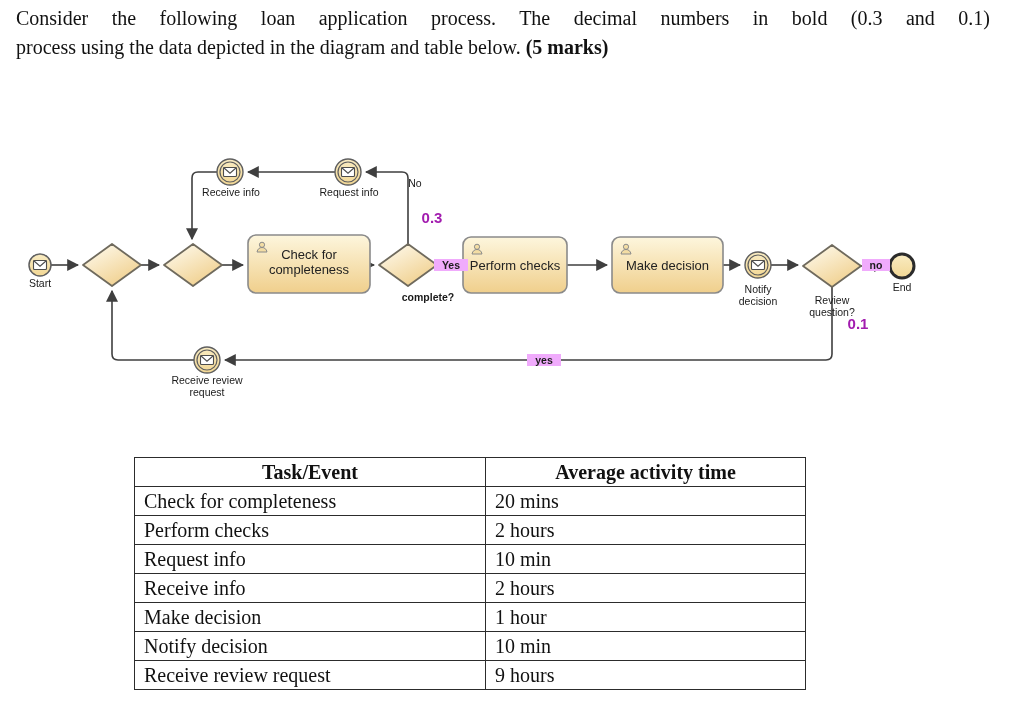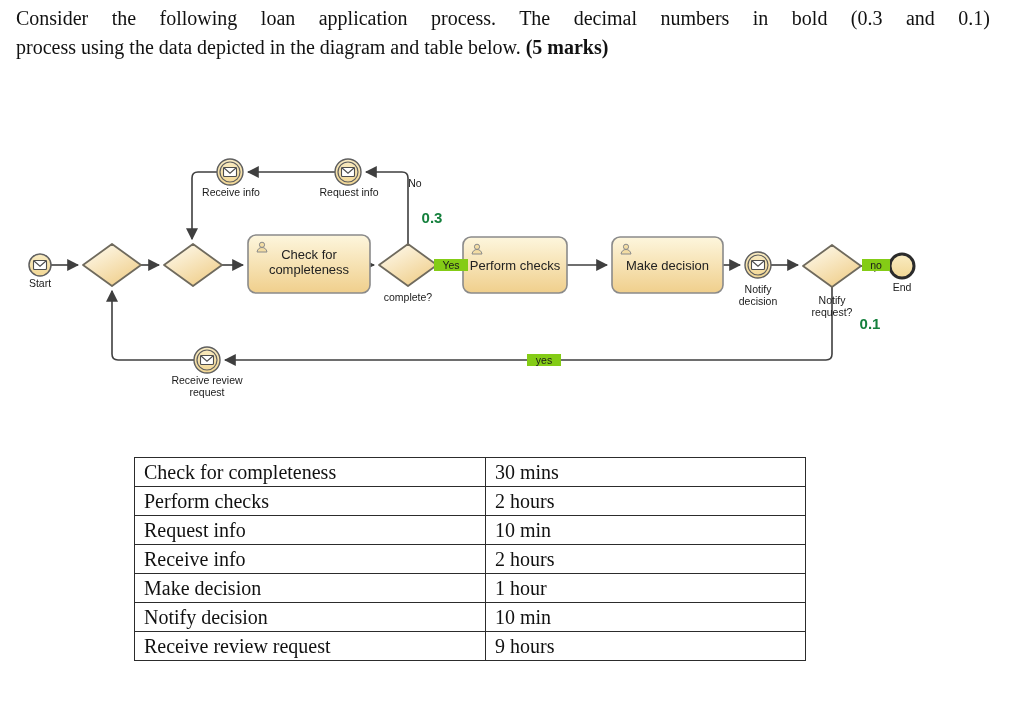--- a/index.html
+++ b/index.html
@@ -8,23 +8,23 @@
   
   .intro{position:absolute;left:4px;top:4px;width:974px;font-size:20px;line-height:29px;margin-left:12px;}
   .pline{white-space:nowrap;}
   .pline.j{text-align:justify;text-align-last:justify;white-space:normal;}
   .pline b{margin-left:5px;}
   
   .diagram{position:absolute;left:0;top:140px;width:1024px;height:270px;}
   .diagram svg{position:absolute;left:0;top:0;}
   .dl{position:absolute;font-family:"Liberation Sans", sans-serif;font-size:10.5px;
       line-height:12px;color:#1a1a1a;text-align:center;}
-  .dl.onln{background:#84cc16;padding:0 1px;}
+  .dl.onln{background:#f0abfc;padding:0 1px;font-weight:bold;}
   .dl.tsk{font-size:13px;line-height:15px;color:#222;}
-  .dl.prob{font-weight:bold;font-size:15px;line-height:16px;color:#15803d;}
+  .dl.prob{font-weight:bold;font-size:15px;line-height:16px;color:#a21caf;}
   
   .caption{position:absolute;left:49px;top:419px;font-size:20px;}
   table.times{position:absolute;left:134px;top:457px;border-collapse:collapse;
       font-size:20px;table-layout:fixed;width:671px;}
   table.times th,table.times td{border:1px solid #2c2c2c;height:28px;padding:0 4px 0 9px;
       overflow:hidden;white-space:nowrap;}
   table.times th{font-weight:bold;text-align:center;padding:0;}
   table.times col.c1{width:351px;}
   table.times col.c2{width:320px;}
 </style>
@@ -121,43 +121,47 @@
         <use href="#env" x="207" y="220"></use>
       </g>
     </svg>
 
     <div class="dl" style="left:16px;top:137px;width:48px;">Start</div>
     <div class="dl" style="left:186px;top:46px;width:90px;">Receive info</div>
     <div class="dl" style="left:304px;top:46px;width:90px;">Request info</div>
     <div class="dl" style="left:400px;top:37px;width:30px;">No</div>
     <div class="dl prob" style="left:414px;top:70px;width:36px;">0.3</div>
     <div class="dl tsk" style="left:250px;top:107px;width:118px;">Check for completeness</div>
-    <div class="dl" style="left:368px;top:151px;width:80px;">complete?</div>
+    <div class="dl" style="left:388px;top:151px;width:80px;font-weight:bold;">complete?</div>
     <div class="dl onln" style="left:434px;top:119px;width:32px;">Yes</div>
     <div class="dl tsk" style="left:463px;top:118px;width:104px;">Perform checks</div>
     <div class="dl tsk" style="left:612px;top:118px;width:111px;">Make decision</div>
     <div class="dl" style="left:729px;top:143px;width:58px;">Notify decision</div>
-    <div class="dl" style="left:799px;top:154px;width:66px;">Notify request?</div>
+    <div class="dl" style="left:799px;top:154px;width:66px;">Review question?</div>
     <div class="dl onln" style="left:862px;top:119px;width:26px;">no</div>
     <div class="dl" style="left:878px;top:141px;width:48px;">End</div>
-    <div class="dl prob" style="left:840px;top:176px;width:36px;margin-left:12px;">0.1</div>
+    <div class="dl prob" style="left:840px;top:176px;width:36px;">0.1</div>
     <div class="dl onln" style="left:527px;top:214px;width:32px;">yes</div>
     <div class="dl" style="left:156px;top:234px;width:102px;">Receive review request</div>
   </div>
 
 
   <table class="times">
     <colgroup>
         <col class="c1">
         <col class="c2">
       </colgroup>
     <tbody>
+        <tr>
+      <th>Task/Event</th>
+      <th>Average activity time</th>
+    </tr>
     <tr>
       <td>Check for completeness</td>
-      <td>30 mins</td>
+      <td>20 mins</td>
     </tr>
     <tr>
       <td>Perform checks</td>
       <td>2 hours</td>
     </tr>
     <tr>
       <td>Request info</td>
       <td>10 min</td>
     </tr>
     <tr>

